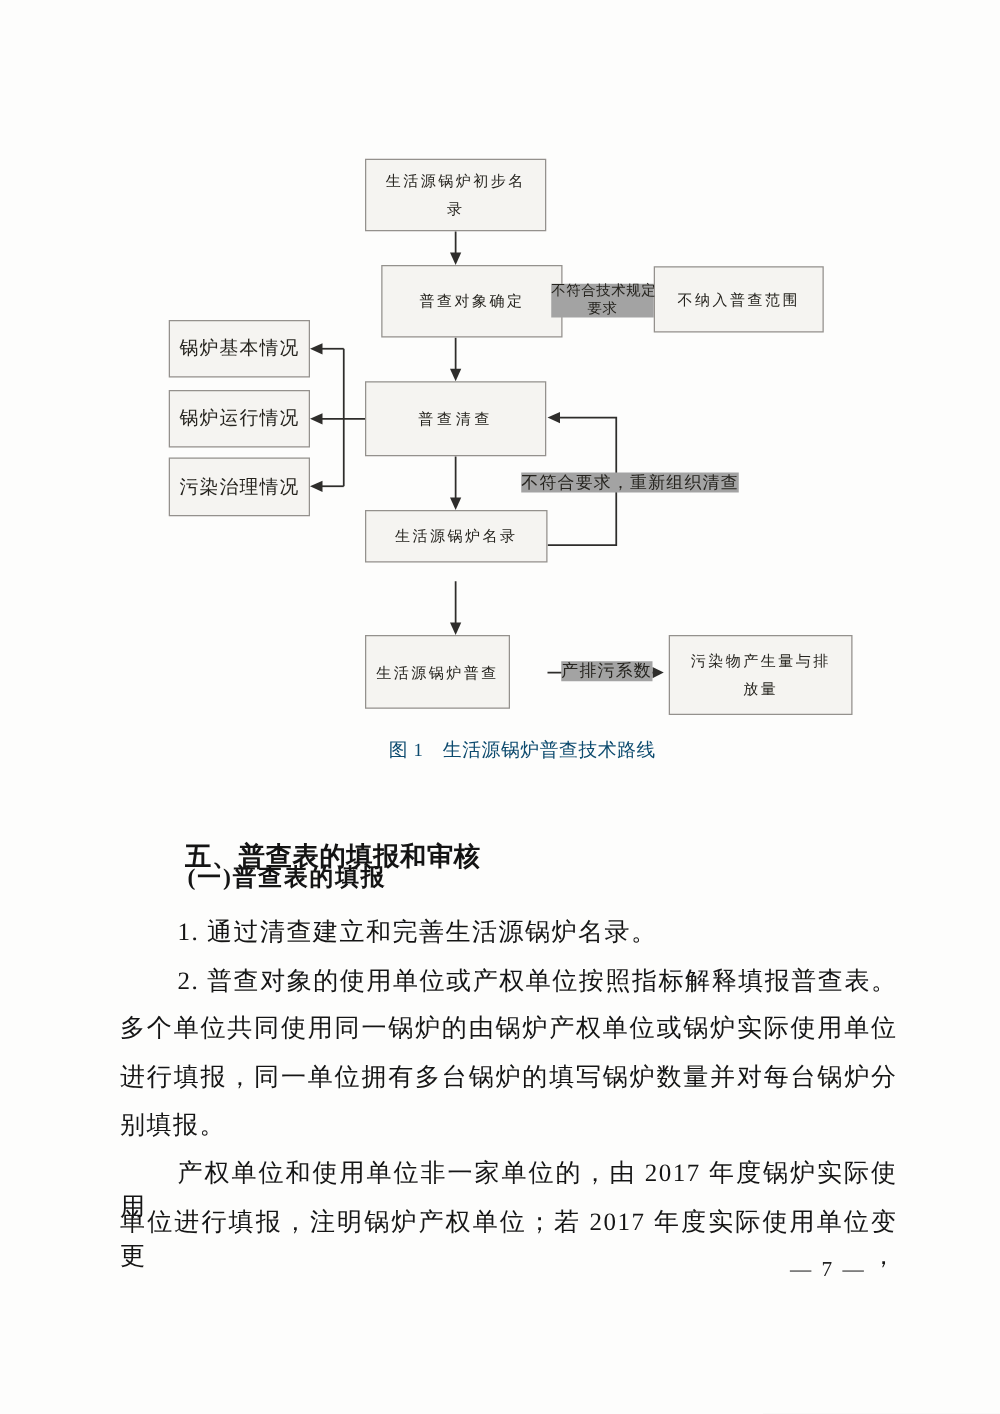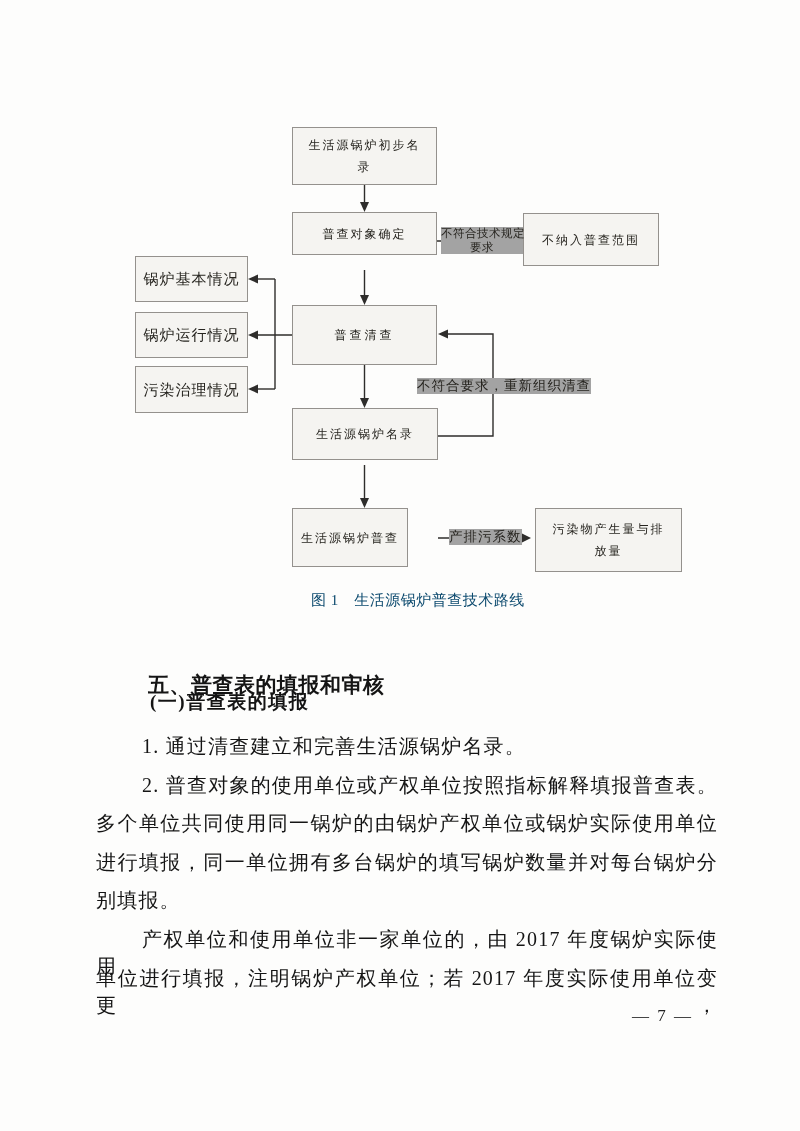--- a/index.html
+++ b/index.html
@@ -100,21 +100,21 @@
       <polygon points="360,498 369,498 364.5,508"></polygon>
       <polygon points="522,533.5 522,542.5 531,538"></polygon>
     </g>
   </svg>
 
   <div class="fbox" style="left:292px;top:127px;width:145px;height:58px">
     <span>生活源锅炉初步名</span>
     <span>录</span>
   </div>
 
-  <div class="fbox" style="left:292px;top:212px;width:145px;height:43px">
+  <div class="fbox" style="left:305px;top:212px;width:145px;height:58px">
     <span>普查对象确定</span>
   </div>
 
   <div class="fbox" style="left:523px;top:213px;width:136px;height:53px">
     <span>不纳入普查范围</span>
   </div>
 
   <div class="fbox" style="left:135px;top:256px;width:113px;height:46px;font-size:15px;letter-spacing:1px">
     <span>锅炉基本情况</span>
   </div>
@@ -124,21 +124,21 @@
   </div>
 
   <div class="fbox" style="left:135px;top:366px;width:113px;height:47px;font-size:15px;letter-spacing:1px">
     <span>污染治理情况</span>
   </div>
 
   <div class="fbox" style="left:292px;top:305px;width:145px;height:60px;letter-spacing:3px">
     <span>普查清查</span>
   </div>
 
-  <div class="fbox" style="left:292px;top:408px;width:146px;height:52px">
+  <div class="fbox" style="left:292px;top:408px;width:146px;height:42px">
     <span>生活源锅炉名录</span>
   </div>
 
   <div class="fbox" style="left:292px;top:508px;width:116px;height:59px">
     <span>生活源锅炉普查</span>
   </div>
 
   <div class="fbox" style="left:535px;top:508px;width:147px;height:64px">
     <span>污染物产生量与排</span>
     <span>放量</span>

